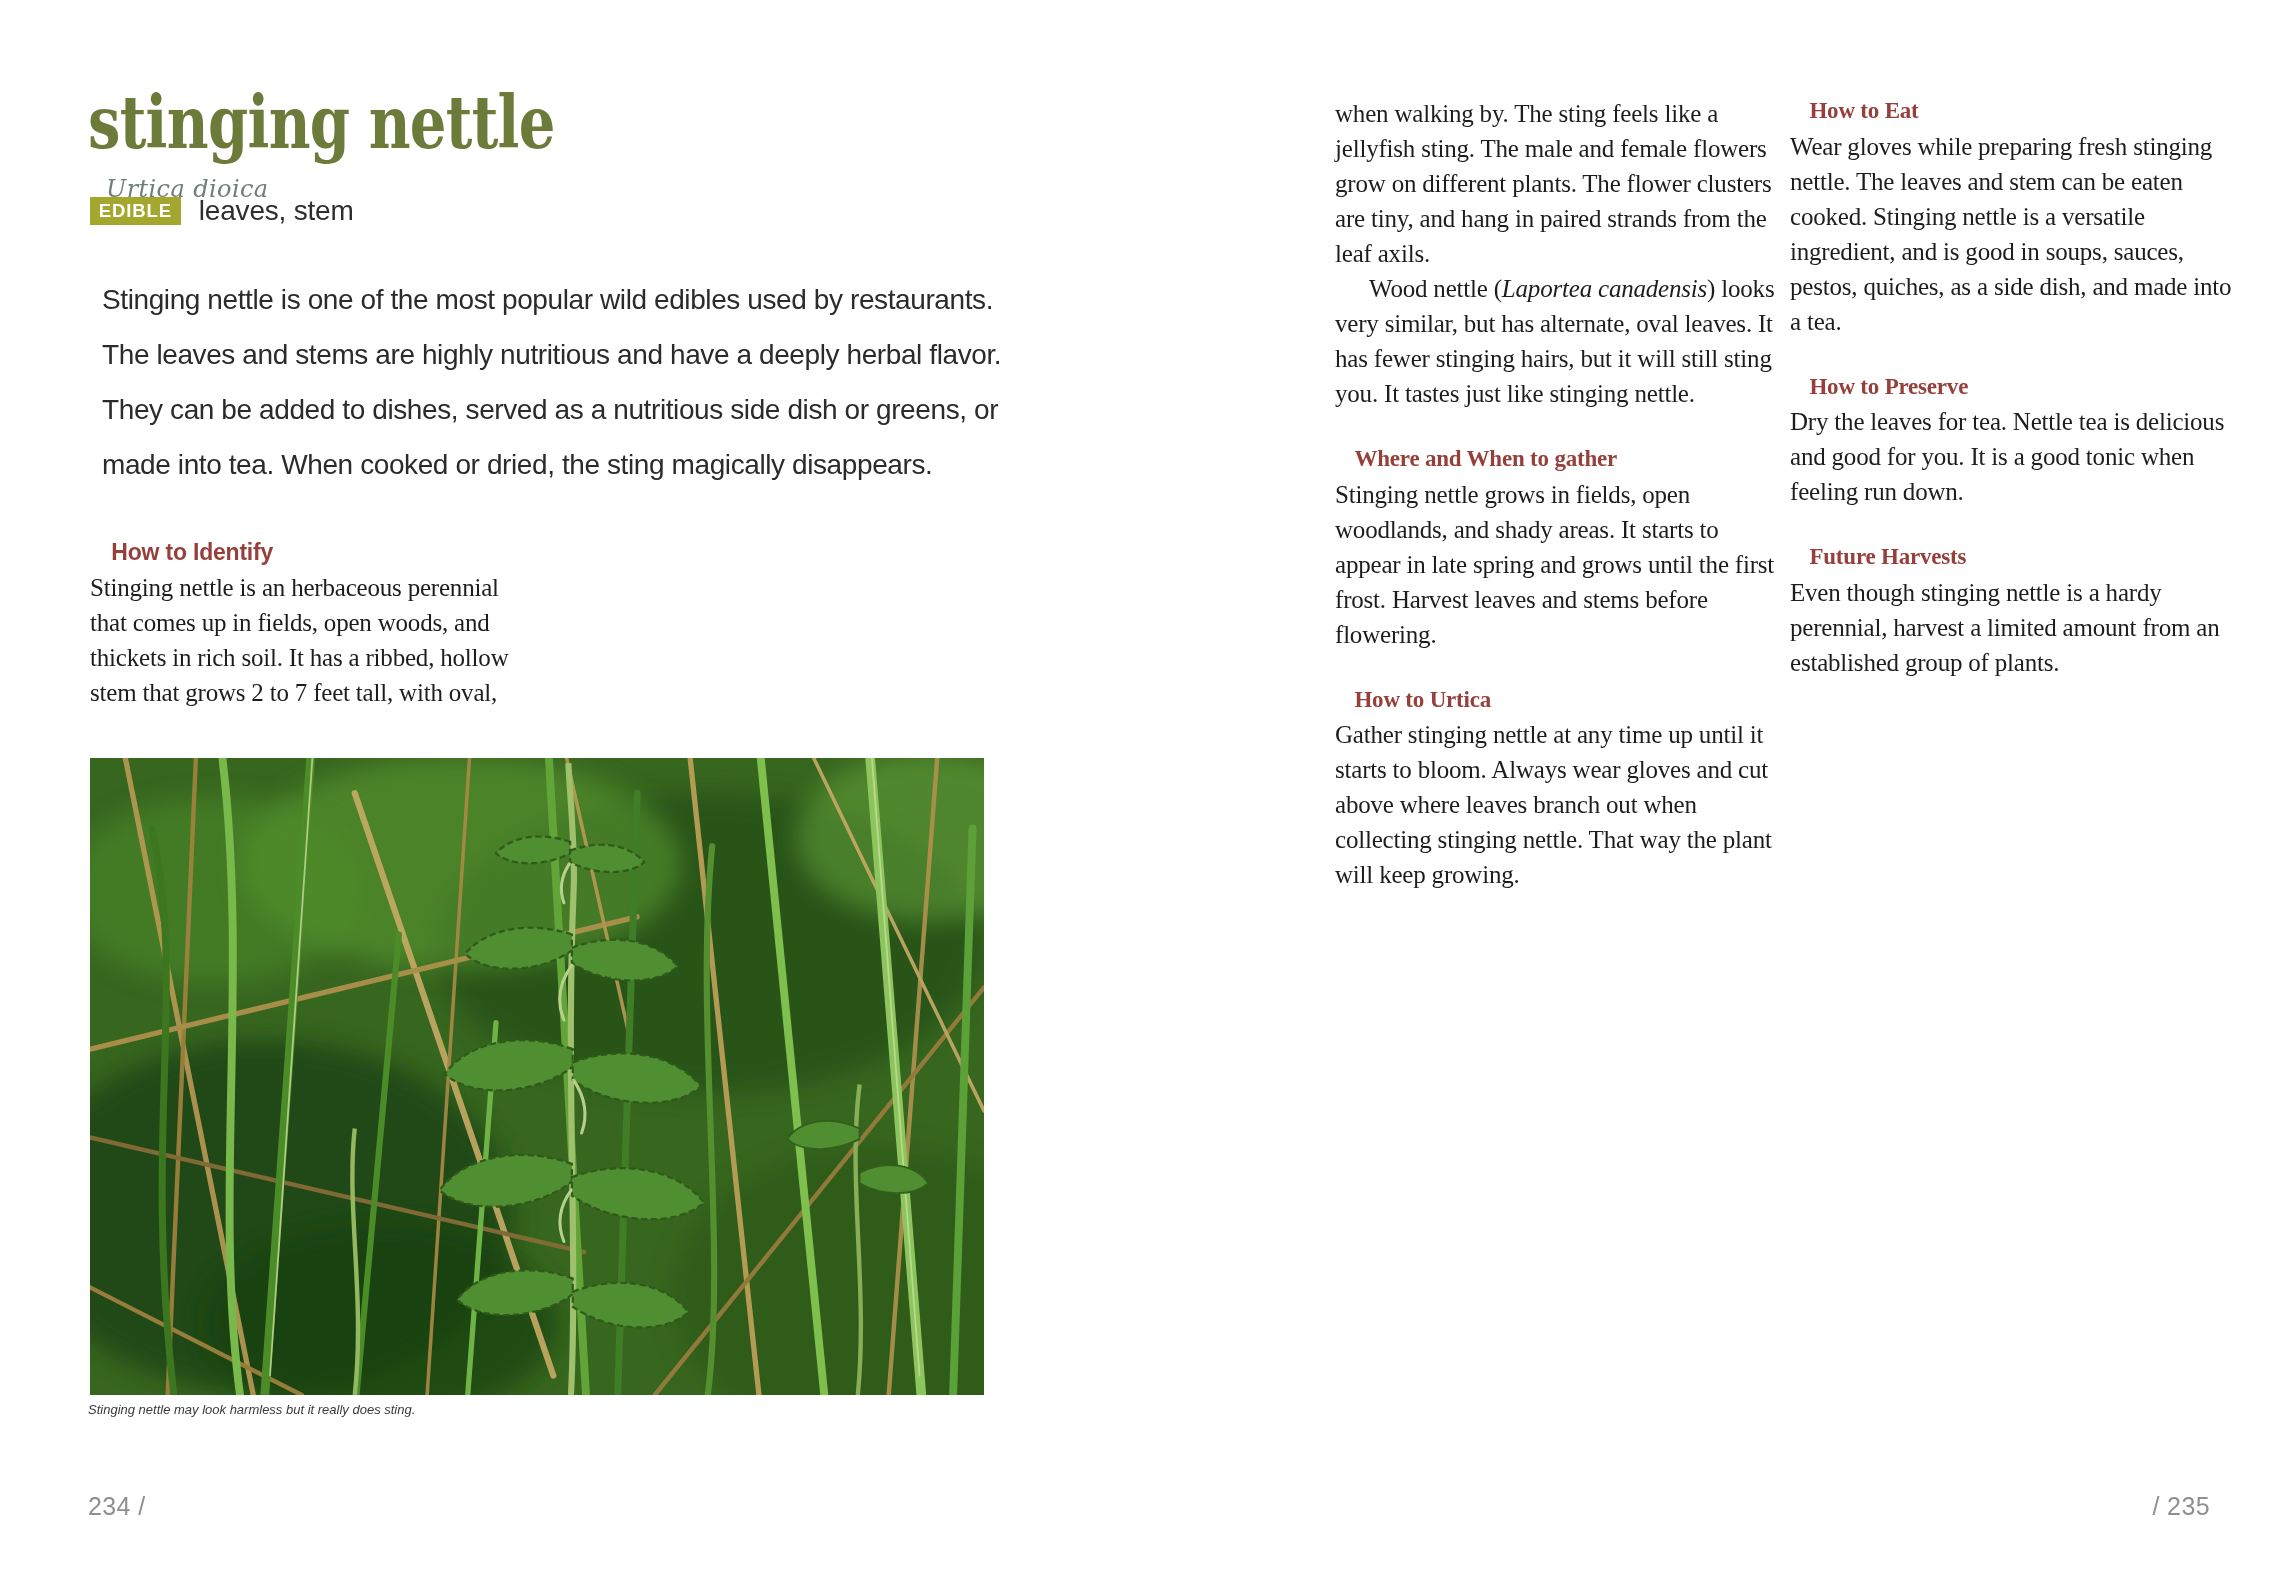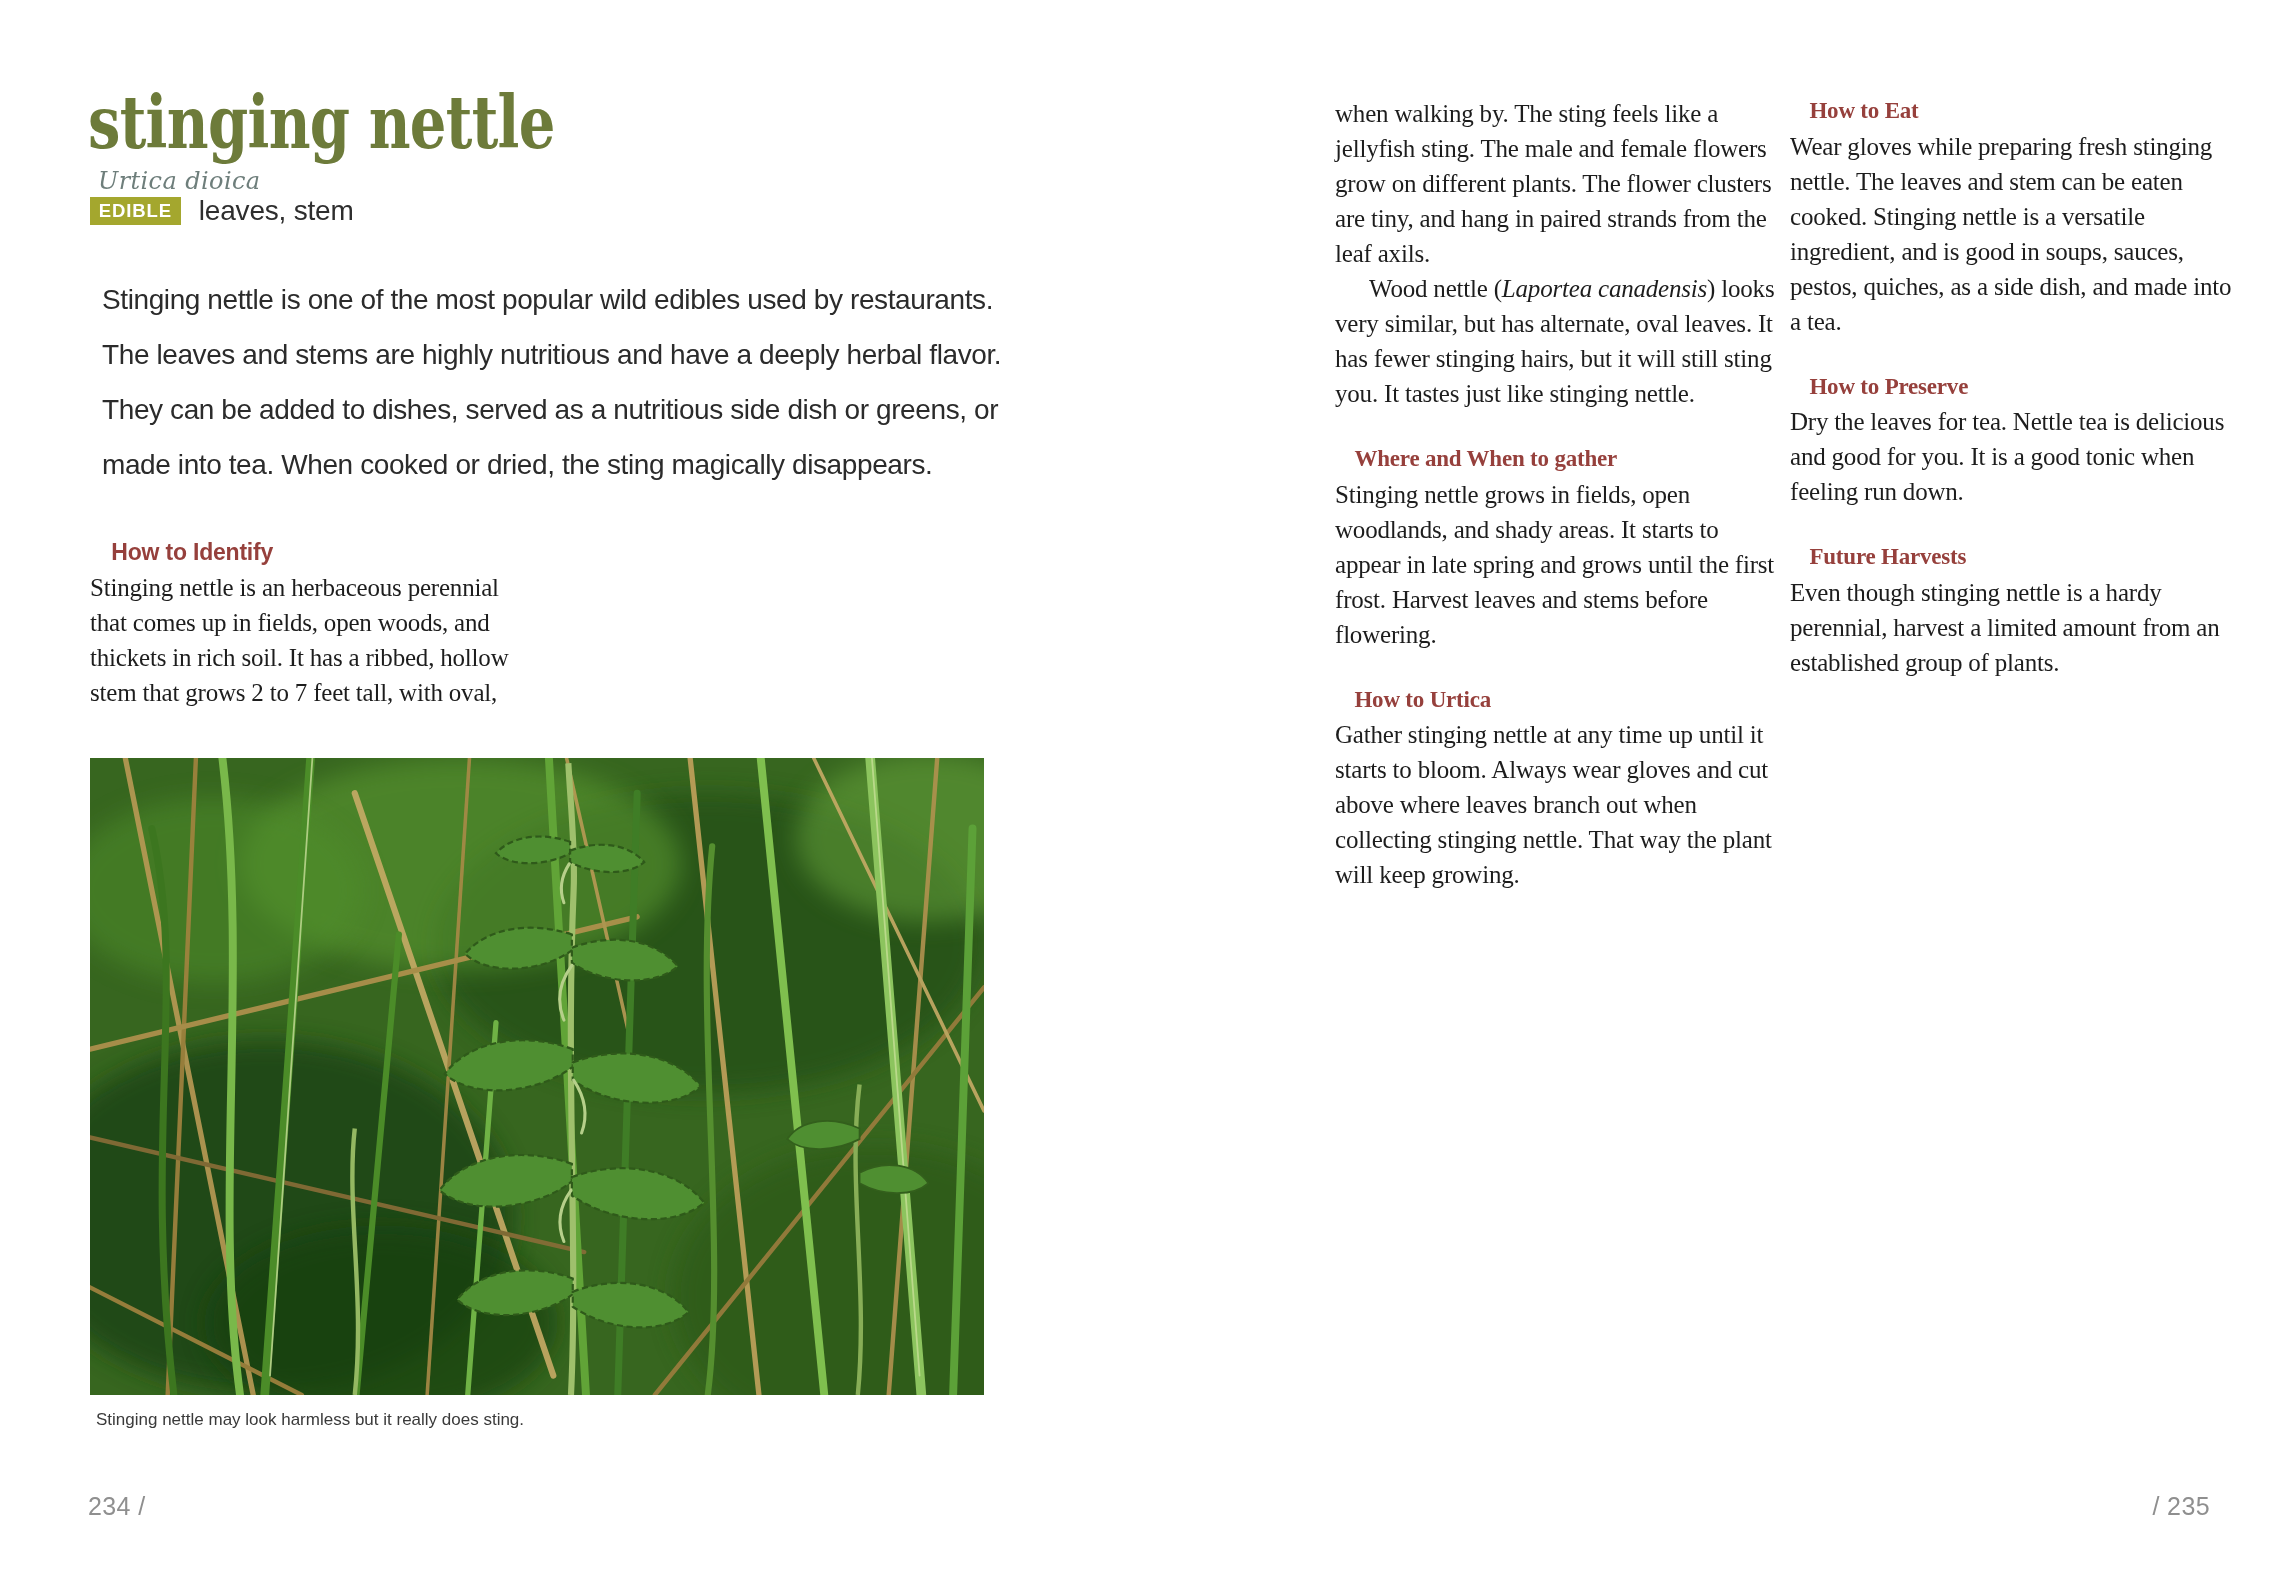--- a/index.html
+++ b/index.html
@@ -20,21 +20,21 @@
 
   
   .entry-title{
     position:absolute;left:88px;top:87px;margin:0;
     font-family:"DejaVu Serif",serif;font-weight:600;
     font-size:72px;line-height:1.0;color:var(--title-green);
     transform:scaleX(0.80);transform-origin:left top;white-space:nowrap;
     letter-spacing:-0.9px;
   }
   .latin-name{
-    position:absolute;left:90px;top:159px;margin:8px;
+    position:absolute;left:90px;top:159px;margin:16px;
     font-family:"DejaVu Serif",serif;font-style:italic;
     font-size:24px;color:var(--latin-gray);letter-spacing:0.4px;
   }
   .badge-row{position:absolute;left:90px;top:195px;display:flex;align-items:center;gap:18px;}
   .edible-badge{
     background:var(--badge-olive);color:#ffffff;
     font-weight:700;font-size:18.5px;letter-spacing:0.9px;
     padding:5.3px 8.8px 4.4px 8.8px;line-height:1;
   }
   .edible-parts{font-size:28px;color:#2e2e2e;letter-spacing:-0.2px;}
@@ -53,22 +53,22 @@
   .identify-heading{position:absolute;left:91px;top:537px;}
   .identify-col1{position:absolute;left:90px;top:570px;width:449px;margin:0;}
   .identify-col2{position:absolute;left:547px;top:536px;width:449px;margin:0;}
 
   .photo{
     position:absolute;left:90px;top:758px;width:894px;height:637px;
     overflow:hidden;background:#37661f;
   }
   .photo svg{display:block;width:100%;height:100%;}
   .caption{
-    position:absolute;left:88px;top:1402px;margin:8px;
-    font-size:17px;color:var(--caption-gray);letter-spacing:0;
+    position:absolute;left:88px;top:1402px;margin:0;
+    font-size:13px;color:var(--caption-gray);letter-spacing:0;font-style:italic;
   }
   .pagenum{
     position:absolute;top:1492px;margin:0;
     font-size:25px;color:var(--page-number-gray);letter-spacing:0.4px;
   }
   .pagenum.left{left:88px;}
   .pagenum.right{right:85px;text-align:right;}
 
   
   .rcol{position:absolute;margin:11px;}

